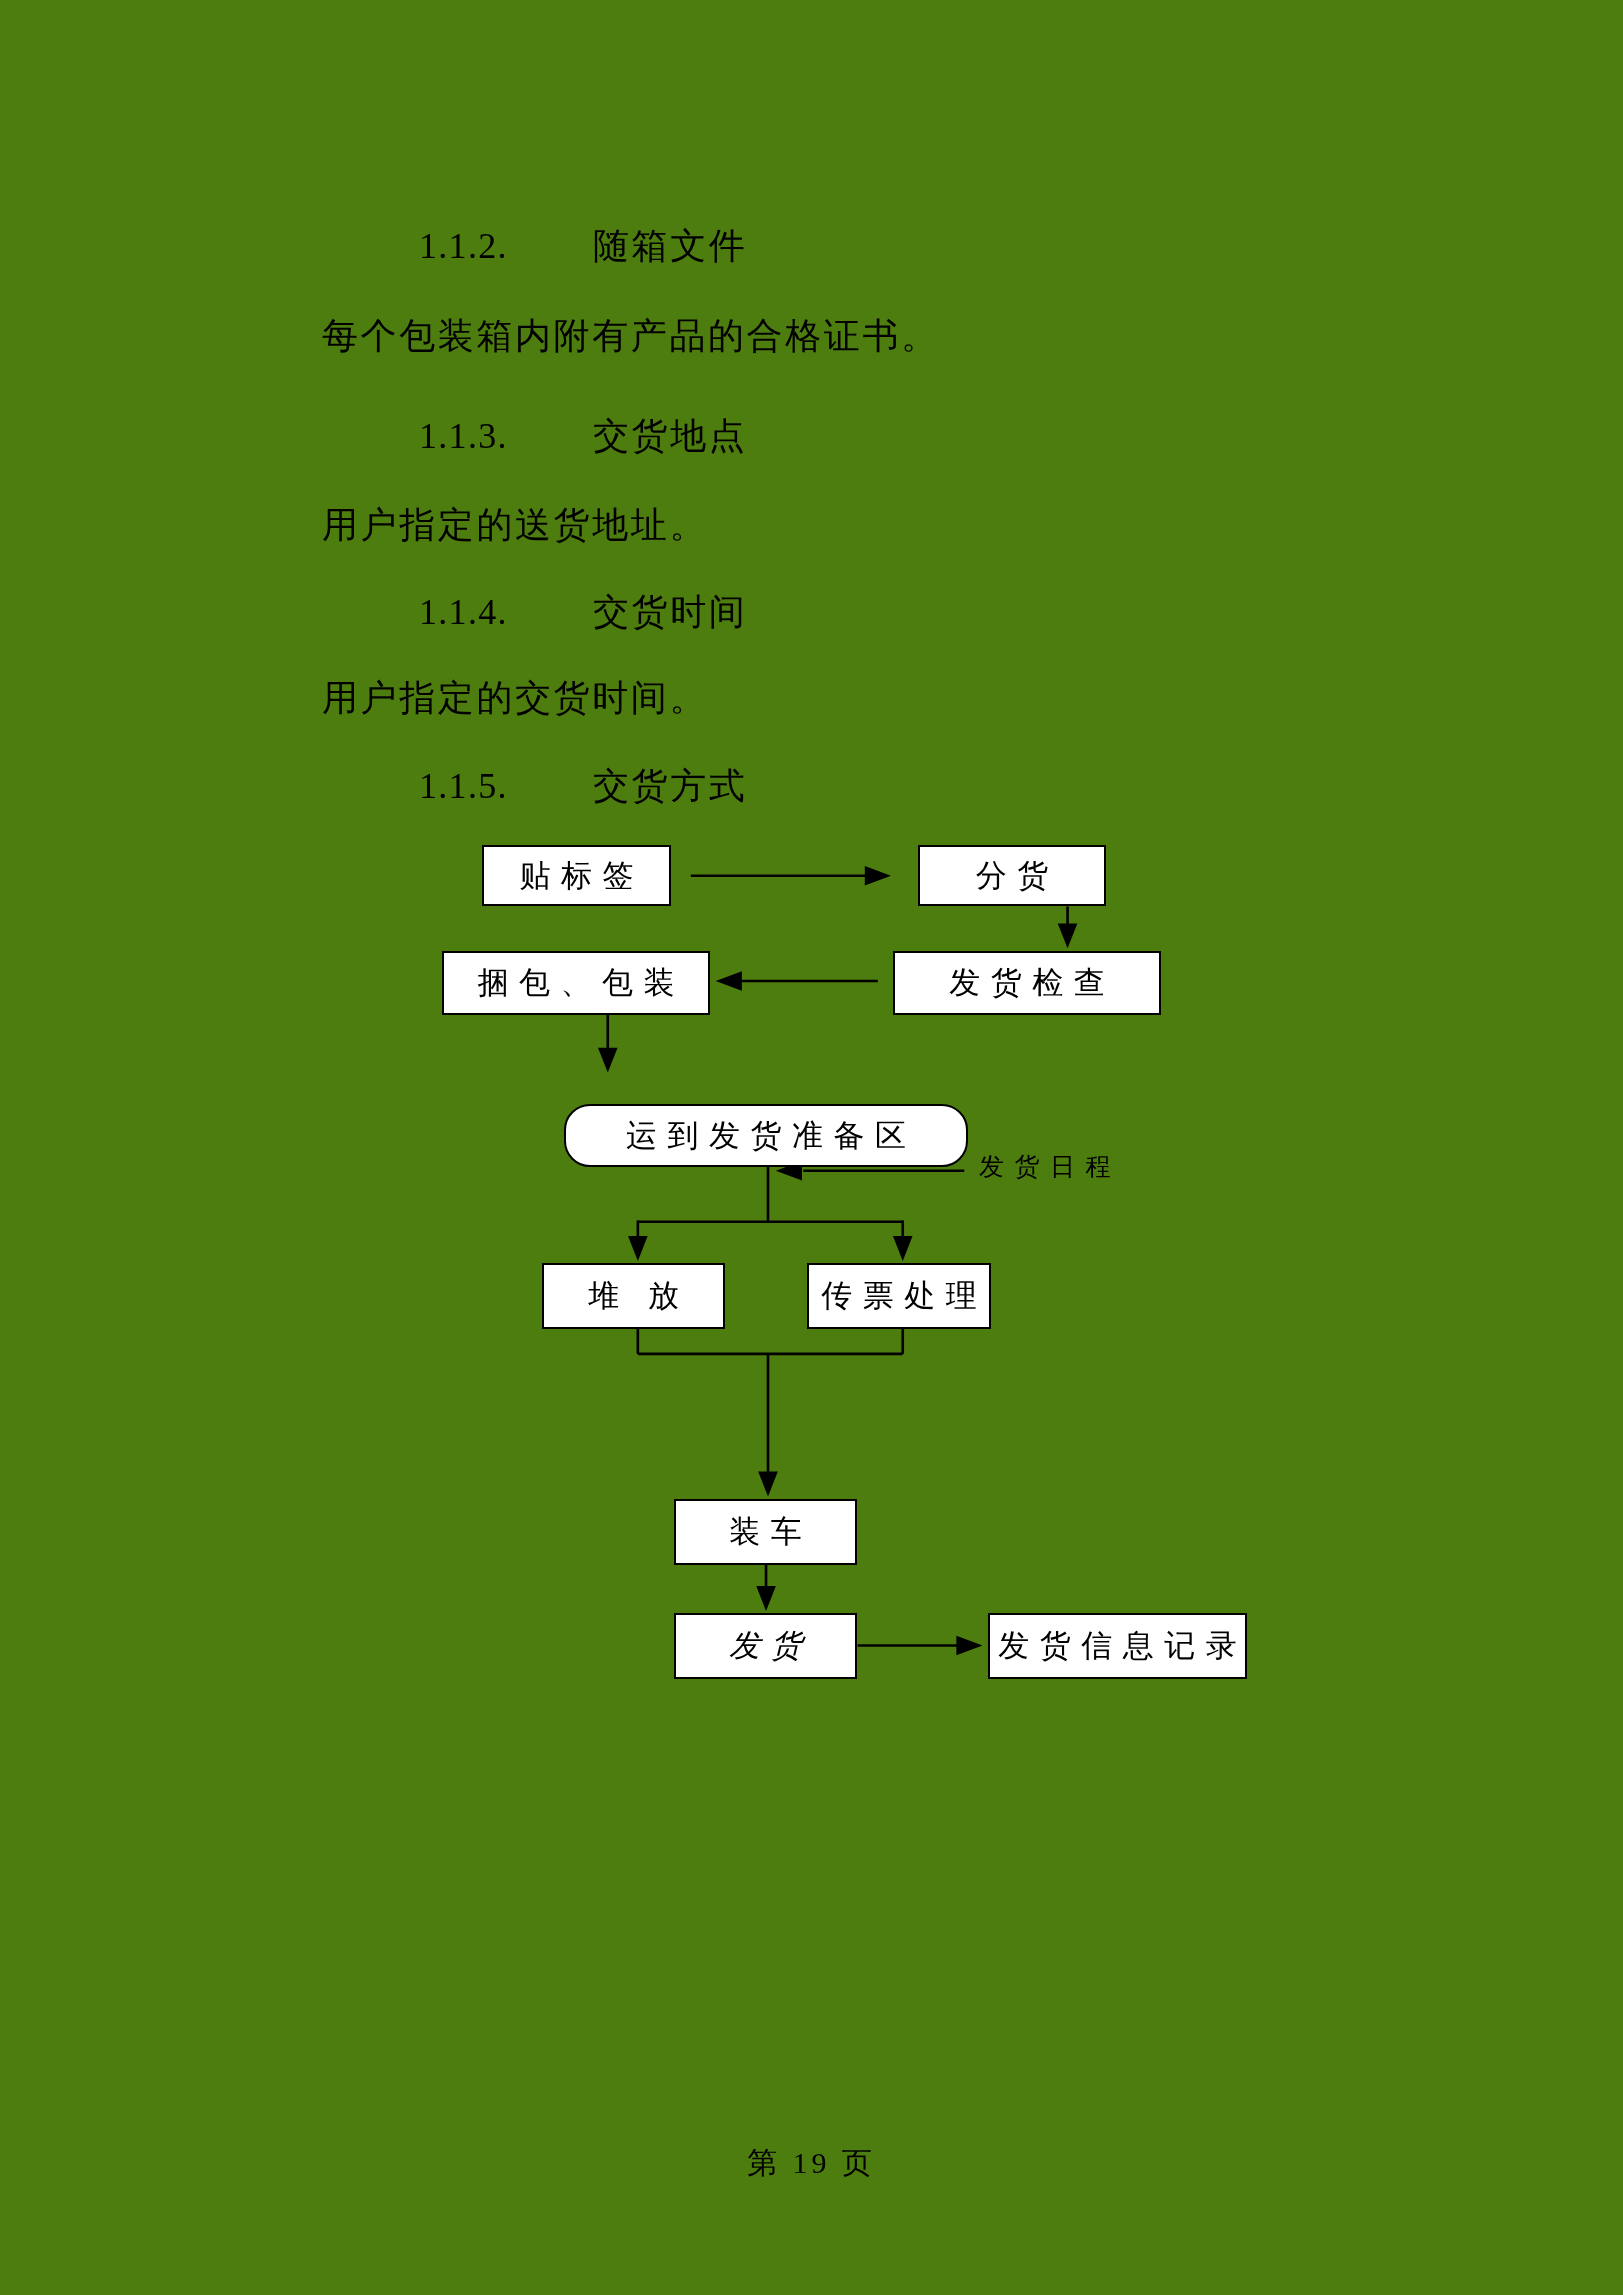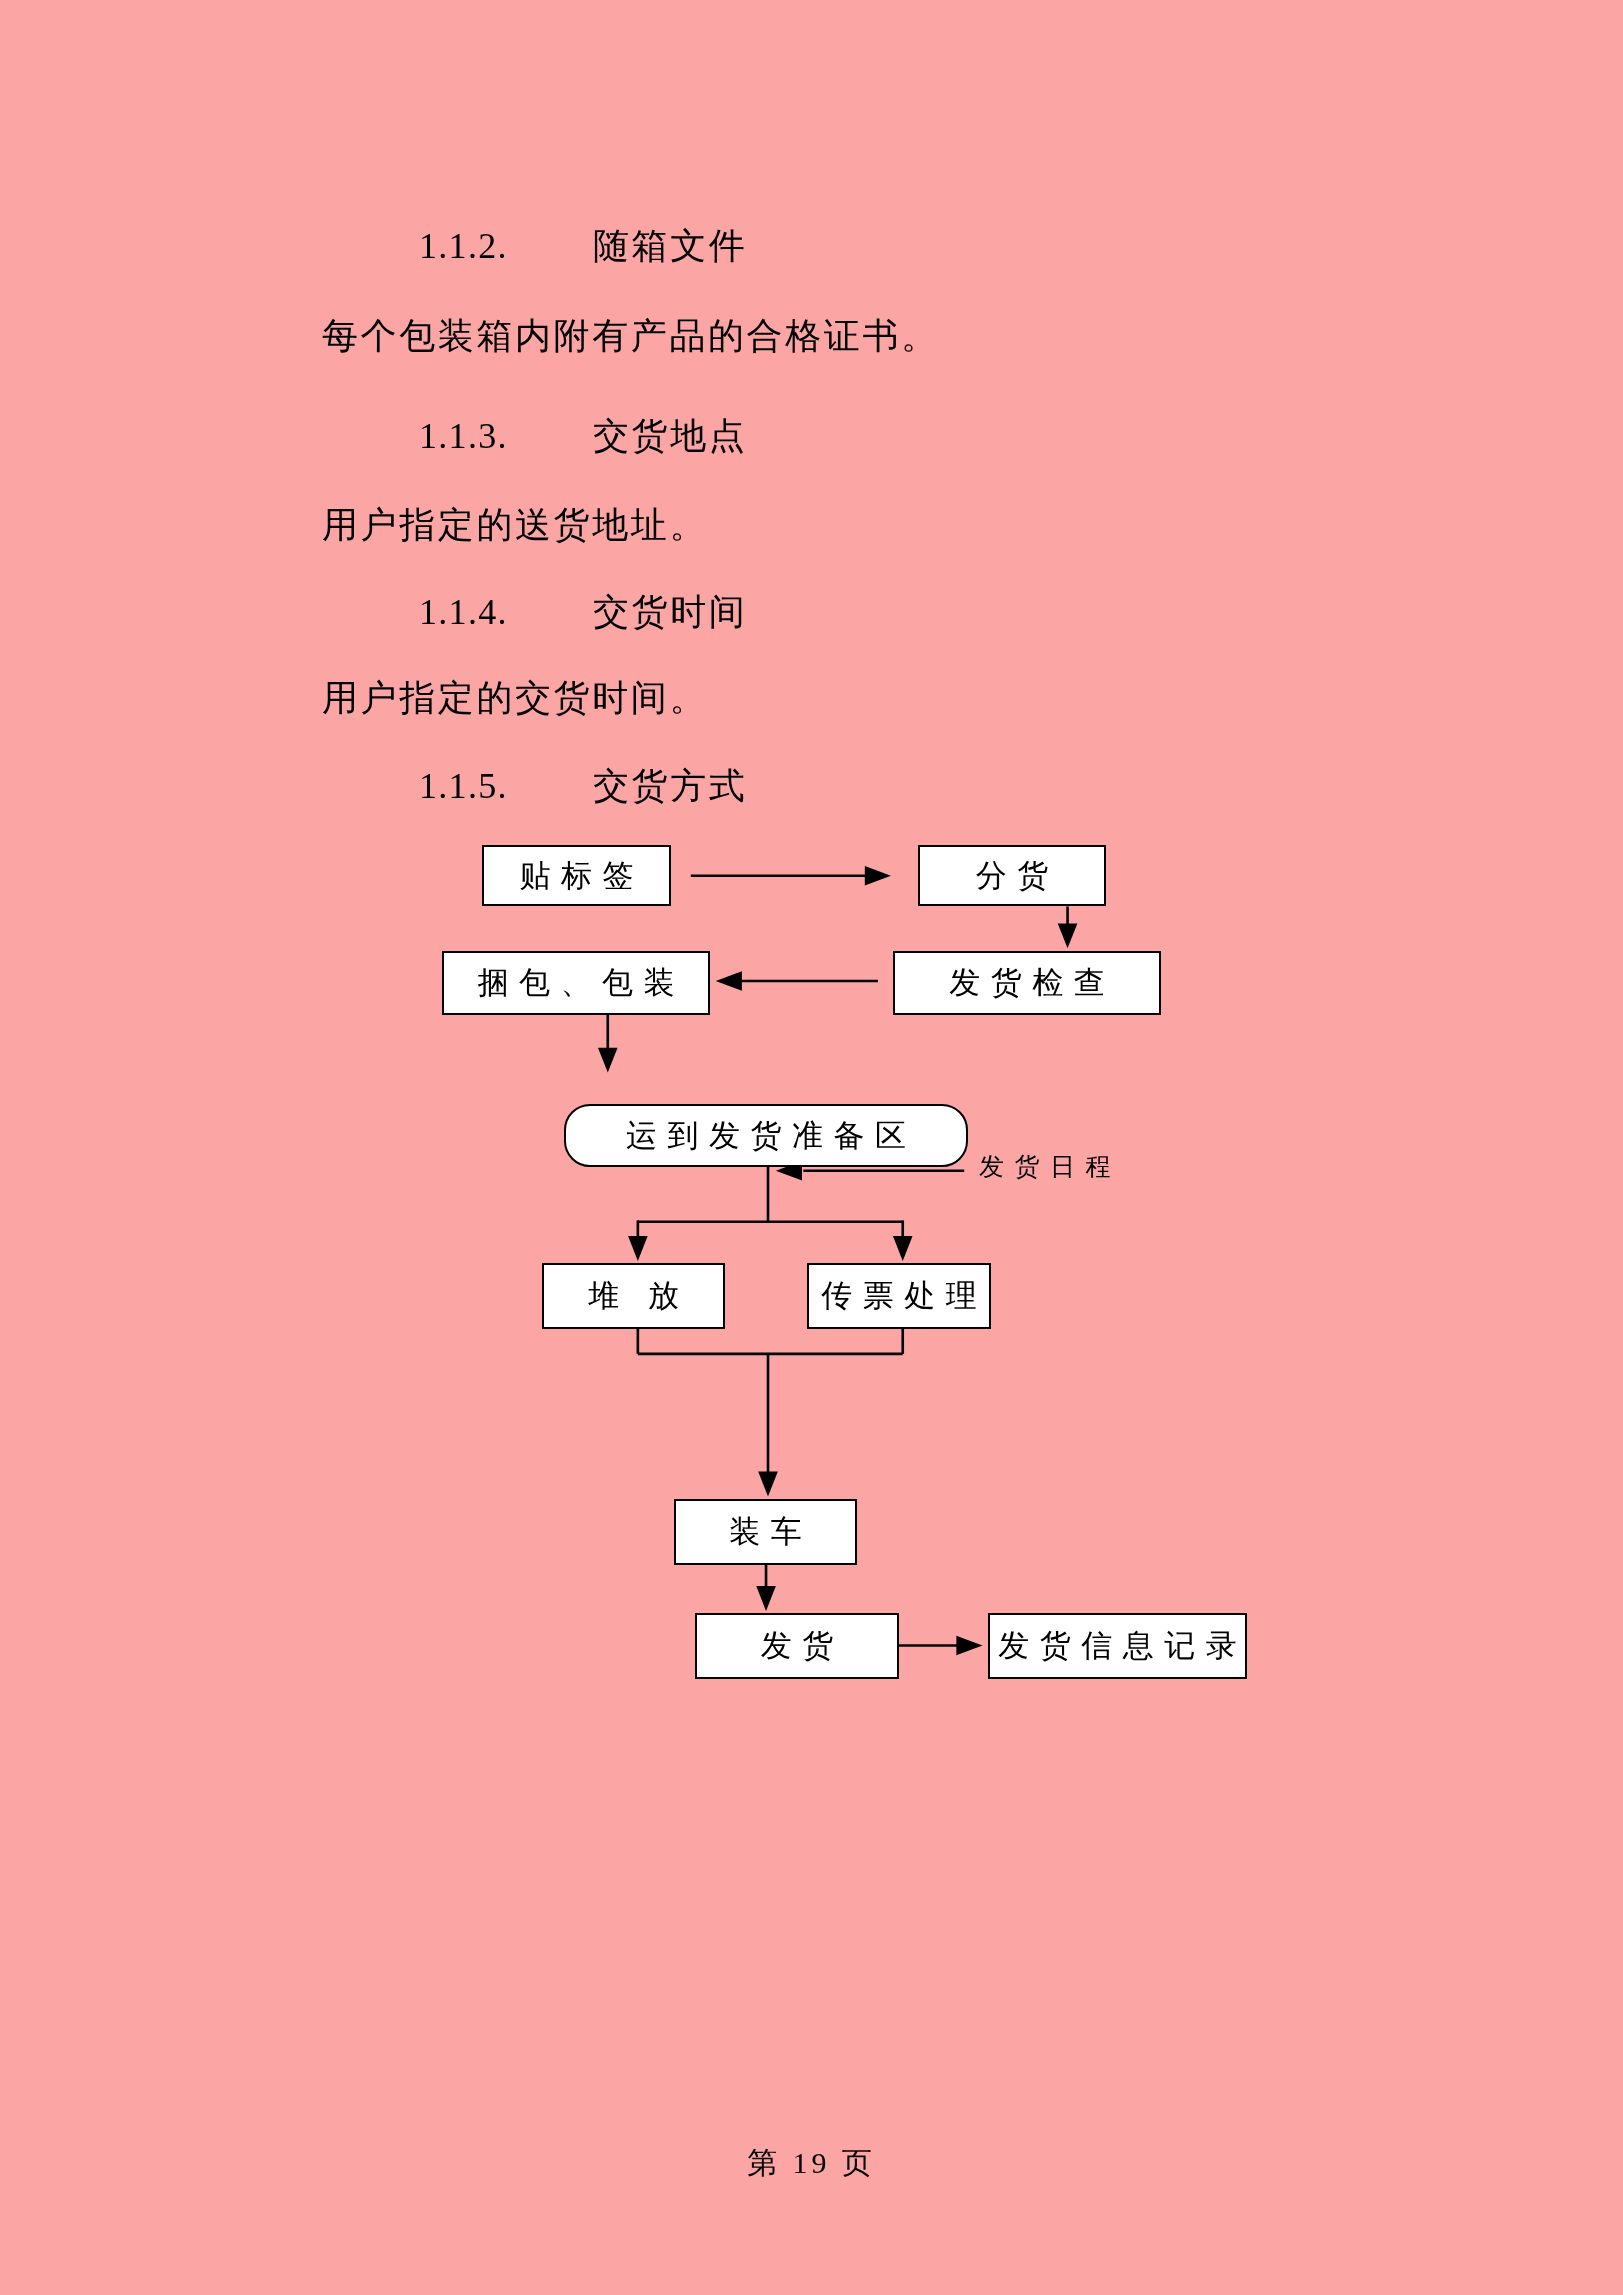--- a/index.html
+++ b/index.html
@@ -5,21 +5,21 @@
 <style>
   html, body {
     margin: 0;
     padding: 0;
     background: #ffffff;
   }
   .page {
     position: relative;
     width: 1623px;
     height: 2295px;
-    background: #fca5a5;
+    background: #4d7c0f;
     font-family: "Liberation Serif", "DejaVu Serif", serif;
     color: #000000;
     overflow: hidden;
   }
   .line {
     position: absolute;
     white-space: nowrap;
     font-size: 36px;
     line-height: 1.3;
     color: #000;
@@ -152,21 +152,21 @@
   </svg>
 
   <div class="fbox" style="left:482px;  top:845px; width:189px; height:61px;">贴标签</div>
   <div class="fbox" style="left:918px; top:845px; width:188px; height:61px;">分货</div>
   <div class="fbox" style="left:442px;  top:951px; width:268px; height:64px;">捆包、包装</div>
   <div class="fbox" style="left:878px; top:951px; width:268px; height:64px;margin-left:15px;">发货检查</div>
   <div class="fbox" style="left:564px;  top:1104px; width:404px; height:63px;border-radius:26px;">运到发货准备区</div>
   <div class="fbox" style="left:542px;  top:1263px; width:183px; height:66px;">堆 放</div>
   <div class="fbox" style="left:807px; top:1263px; width:184px; height:66px;">传票处理</div>
   <div class="fbox" style="left:674px; top:1499px; width:183px; height:66px;">装车</div>
-  <div class="fbox" style="left:695px; top:1613px; width:204px; height:66px;">发货</div>
+  <div class="fbox" style="left:674px; top:1613px; width:183px; height:66px;font-style:italic;">发货</div>
   <div class="fbox" style="left:988px; top:1613px; width:259px; height:66px;">发货信息记录</div>
 
   <div class="annotation" style="left:979px; top:1150px;">发货日程</div>
 
   <div class="footer">第 19 页</div>
 
 </div>
 
 
 </body></html>

